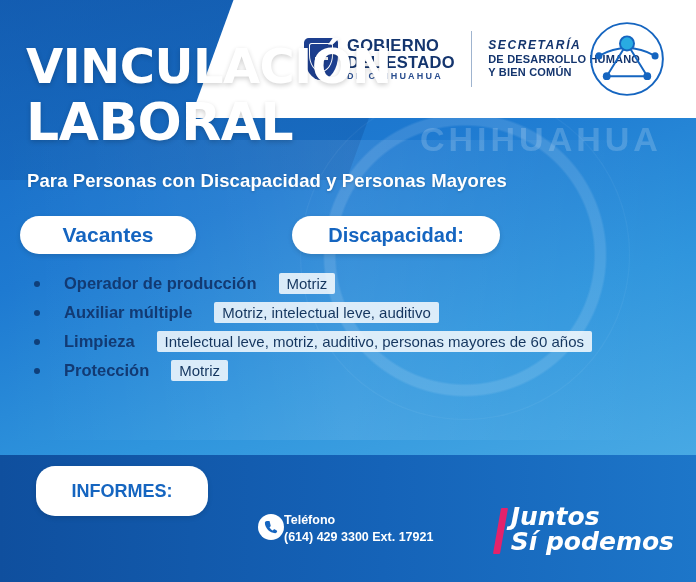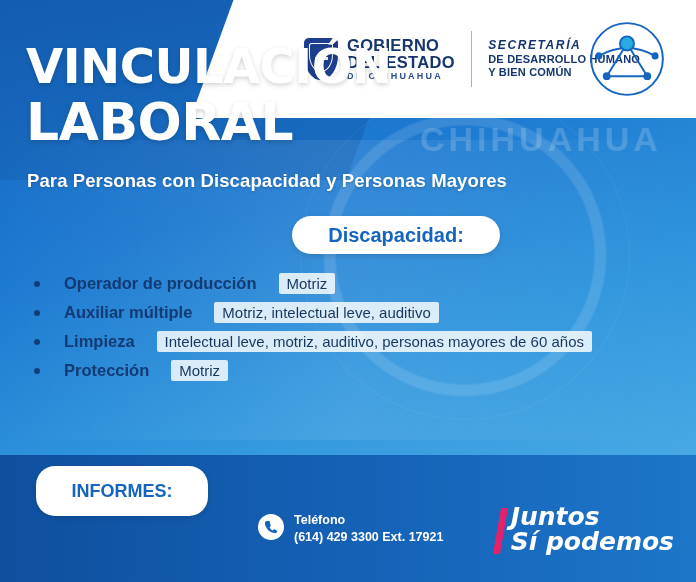--- a/index.html
+++ b/index.html
@@ -128,21 +128,21 @@
   }
   .contact{
     position:absolute;left:36px;top:512px;display:flex;align-items:flex-start;gap:10px;
   }
   .cicon{
     width:26px;height:26px;border-radius:50%;background:#ffffff;flex:none;
     display:flex;align-items:center;justify-content:center;margin-top:2px;
   }
   .ctext{color:#ffffff;font-size:12.5px;font-weight:bold;line-height:1.35;}
   .contact2{
-    position:absolute;left:258px;top:512px;display:flex;align-items:flex-start;gap:10px;
+    position:absolute;left:258px;top:512px;display:flex;align-items:flex-start;
   }
   .juntos{
     position:absolute;right:22px;top:504px;text-align:left;color:#ffffff;
     font-family:"DejaVu Sans", sans-serif;
   }
   .juntos .j1{font-size:25px;font-weight:bold;font-style:italic;line-height:1;}
   .juntos .j2{font-size:25px;font-weight:bold;font-style:italic;line-height:1.05;}
   .juntos .accent{
     position:absolute;left:-14px;top:4px;width:7px;height:46px;background:#e3226b;border-radius:1px;
     transform:skewX(-10deg);
@@ -186,20 +186,21 @@
     <circle cx="24" cy="72" r="5" fill="#1565c0"></circle>
     <circle cx="76" cy="72" r="5" fill="#1565c0"></circle>
     <circle cx="14" cy="46" r="4.5" fill="#1565c0"></circle>
     <circle cx="86" cy="46" r="4.5" fill="#1565c0"></circle>
   </svg>
 
   <div class="title1">VINCULACIÓN</div>
   <div class="title2">LABORAL</div>
   <div class="subtitle">Para Personas con Discapacidad y Personas Mayores</div>
 
+  <div class="pill vac">Vacantes</div>
   <div class="pill disc">Discapacidad:</div>
 
   <div class="list">
     <div class="row">
       <span class="bullet"></span>
       <span class="job">Operador de producción</span>
       <span class="tagbox">Motriz</span>
     </div>
     <div class="row">
       <span class="bullet"></span>

